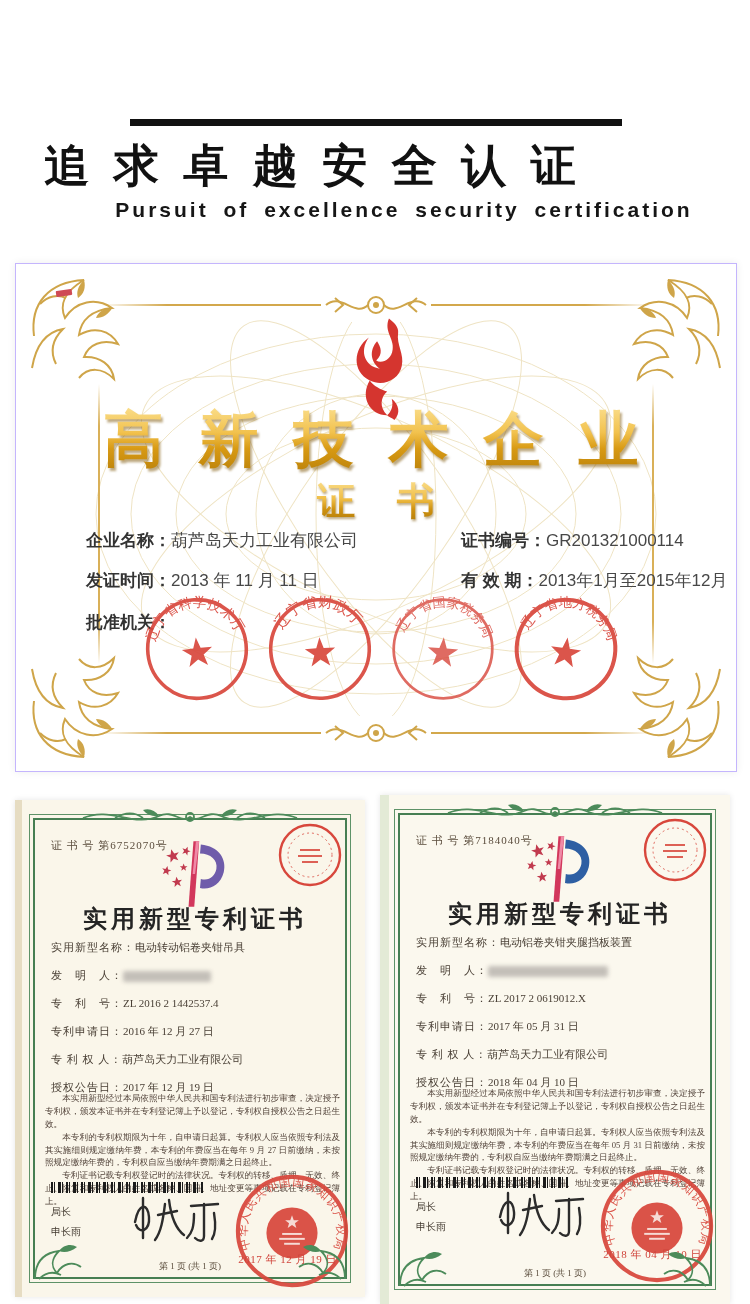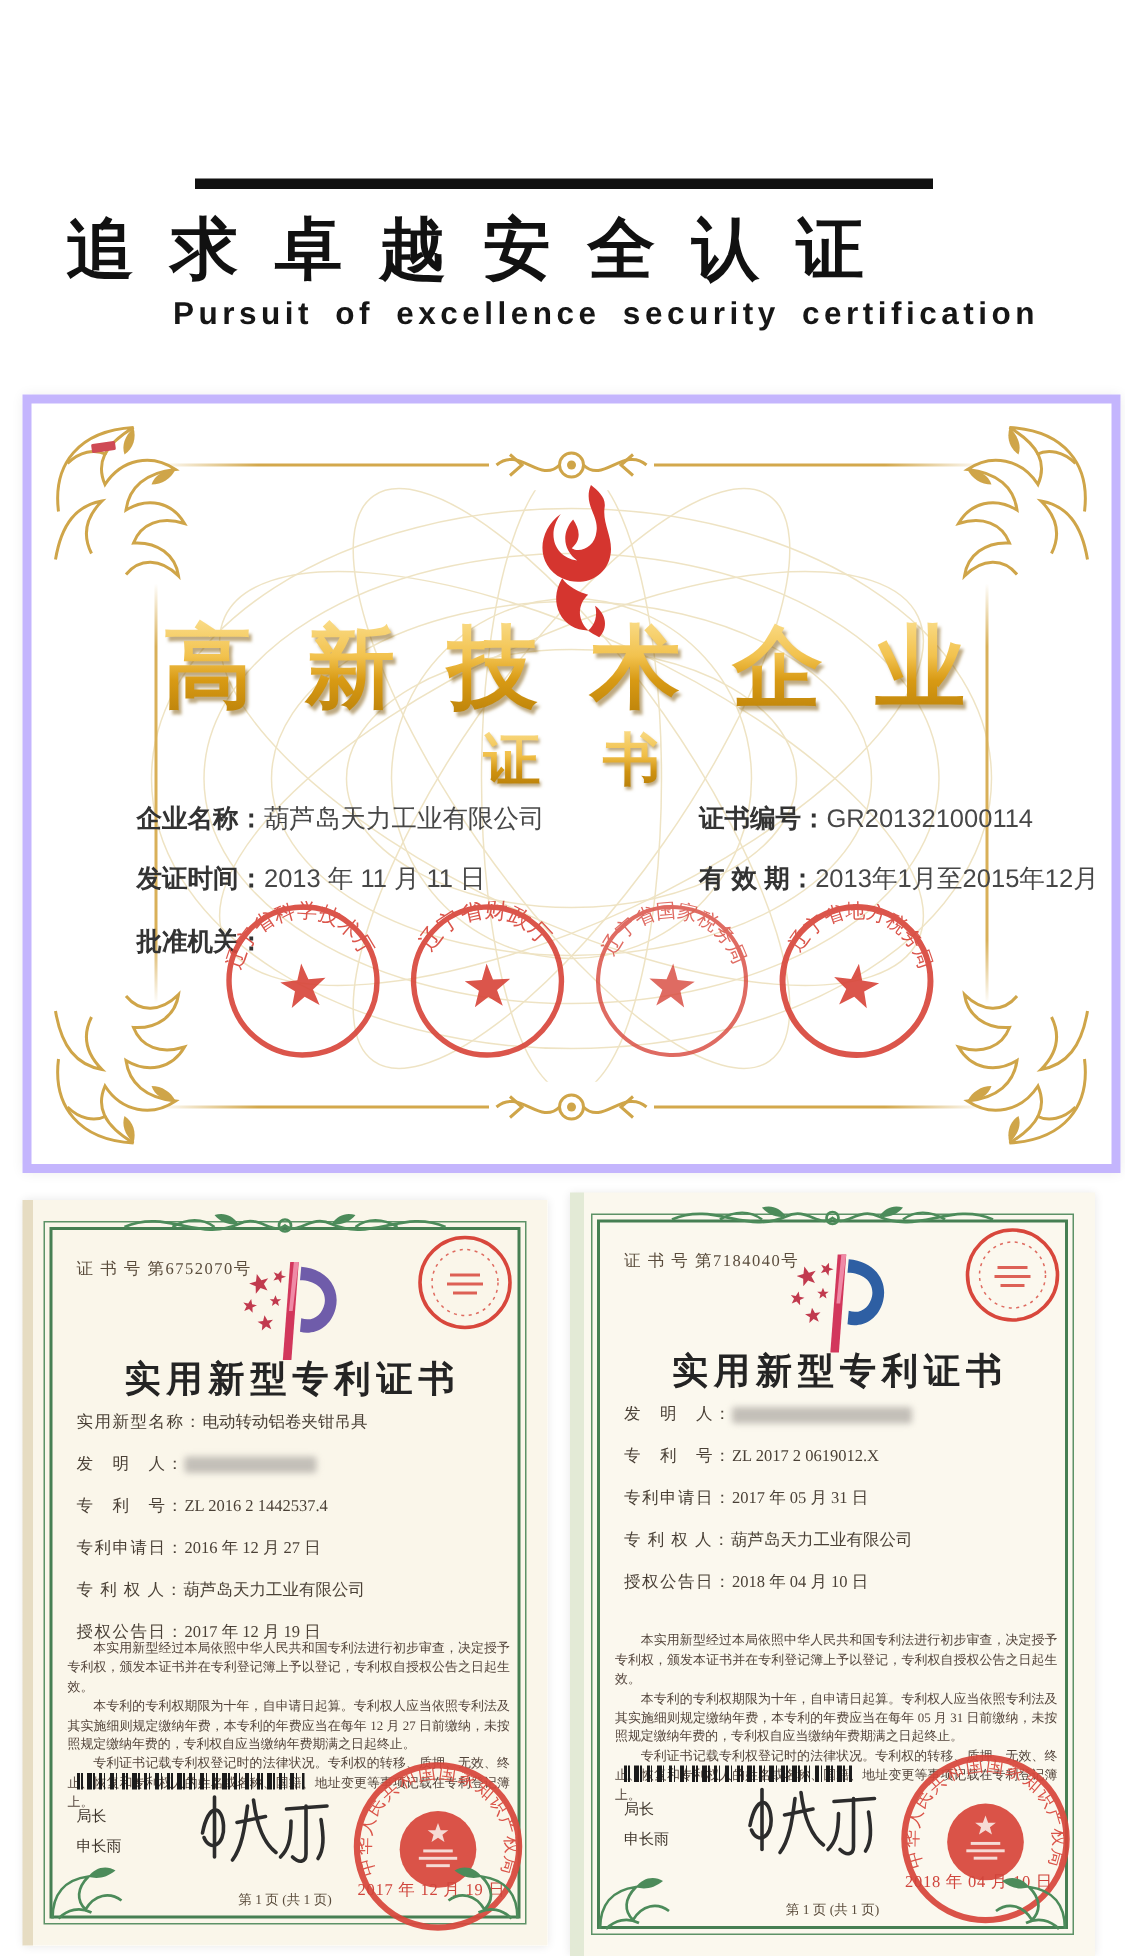--- a/index.html
+++ b/index.html
@@ -10,21 +10,21 @@
   .banner{position:absolute;left:0;top:0;width:750px;height:240px;}
   .banner-bar{position:absolute;left:130px;top:119px;width:492px;height:7px;background:#111;}
   .banner-title{position:absolute;left:0;top:136px;width:626px;margin:0;text-align:center;
         font-size:45px;font-weight:bold;color:#111;letter-spacing:6px;
         font-family:"Liberation Sans",sans-serif;}
   .banner-sub{position:absolute;left:0;top:198px;width:750px;text-align:center;
         font-size:21px;font-weight:bold;color:#161616;letter-spacing:3px;word-spacing:6px;margin-left:29px;}
 
   
   .cert-main{position:absolute;left:15px;top:263px;width:720px;height:507px;background:#fff;
-        border:6px solid #c4b5fd;box-shadow:0 0 8px rgba(0,0,0,.07);}
+        border:1px solid #c4b5fd;box-shadow:0 0 8px rgba(0,0,0,.07);}
   .guilloche{position:absolute;left:70px;top:40px;opacity:.85;}
   .gold-hline{position:absolute;height:2px;background:linear-gradient(90deg,rgba(211,168,76,0) 0%,#d3a84c 12%,#d3a84c 88%,rgba(211,168,76,0) 100%);}
   .gold-vline{position:absolute;width:2px;background:linear-gradient(180deg,rgba(211,168,76,0) 0%,#d9b058 15%,#d9b058 85%,rgba(211,168,76,0) 100%);}
   .corner{position:absolute;width:120px;height:120px;}
   .corner.tl{left:10px;top:10px;}
   .corner.tr{right:10px;top:10px;transform:scaleX(-1);}
   .corner.bl{left:10px;bottom:8px;transform:scaleY(-1);}
   .corner.br{right:10px;bottom:8px;transform:scale(-1,-1);}
   .center-orn{position:absolute;left:50%;transform:translateX(-50%);}
   .torch{position:absolute;left:330px;top:52px;}
@@ -278,21 +278,21 @@
       <div class="row"><span class="lbl">实用新型名称：</span><span>电动转动铝卷夹钳吊具</span></div>
       <div class="row"><span class="lbl">发　明　人：</span><span class="redacted"></span></div>
       <div class="row"><span class="lbl">专　利　号：</span><span>ZL 2016 2 1442537.4</span></div>
       <div class="row"><span class="lbl">专利申请日：</span><span>2016 年 12 月 27 日</span></div>
       <div class="row"><span class="lbl">专 利 权 人：</span><span>葫芦岛天力工业有限公司</span></div>
       <div class="row"><span class="lbl">授权公告日：</span><span>2017 年 12 月 19 日</span></div>
     </div>
 
     <div class="p-body">
       <p>本实用新型经过本局依照中华人民共和国专利法进行初步审查，决定授予专利权，颁发本证书并在专利登记簿上予以登记，专利权自授权公告之日起生效。</p>
-      <p>本专利的专利权期限为十年，自申请日起算。专利权人应当依照专利法及其实施细则规定缴纳年费，本专利的年费应当在每年 12 月 27 日前缴纳，未按照规定缴纳年费的，专利权自应当缴纳年费期满之日起终止。</p>
+      <p>本专利的专利权期限为十年，自申请日起算。专利权人应当依照专利法及其实施细则规定缴纳年费，本专利的年费应当在每年 9 月 27 日前缴纳，未按照规定缴纳年费的，专利权自应当缴纳年费期满之日起终止。</p>
       <p>专利证书记载专利权登记时的法律状况。专利权的转移、质押、无效、终止、恢复和专利权人的姓名或名称、国籍、地址变更等事项记载在专利登记簿上。</p>
     </div>
 
     <div class="barcode"></div>
 
     <div class="signer">
       <div>局长</div>
       <div>申长雨</div>
     </div>
     <svg class="signature" width="120" height="52" viewBox="0 0 100 52">
@@ -370,20 +370,21 @@
       <g stroke="#d8473c" stroke-width="2" opacity=".85">
         <line x1="23" y1="28" x2="43" y2="28"></line>
         <line x1="21" y1="34" x2="45" y2="34"></line>
         <line x1="25" y1="40" x2="41" y2="40"></line>
       </g>
     </svg>
 
     <h2 class="p-title">实用新型专利证书</h2>
 
     <div class="p-fields">
+      <div class="row"><span class="lbl">实用新型名称：</span><span>电动铝卷夹钳夹腿挡板装置</span></div>
       <div class="row"><span class="lbl">发　明　人：</span><span class="redacted" style="width:120px;"></span></div>
       <div class="row"><span class="lbl">专　利　号：</span><span>ZL 2017 2 0619012.X</span></div>
       <div class="row"><span class="lbl">专利申请日：</span><span>2017 年 05 月 31 日</span></div>
       <div class="row"><span class="lbl">专 利 权 人：</span><span>葫芦岛天力工业有限公司</span></div>
       <div class="row"><span class="lbl">授权公告日：</span><span>2018 年 04 月 10 日</span></div>
     </div>
 
     <div class="p-body">
       <p>本实用新型经过本局依照中华人民共和国专利法进行初步审查，决定授予专利权，颁发本证书并在专利登记簿上予以登记，专利权自授权公告之日起生效。</p>
       <p>本专利的专利权期限为十年，自申请日起算。专利权人应当依照专利法及其实施细则规定缴纳年费，本专利的年费应当在每年 05 月 31 日前缴纳，未按照规定缴纳年费的，专利权自应当缴纳年费期满之日起终止。</p>

